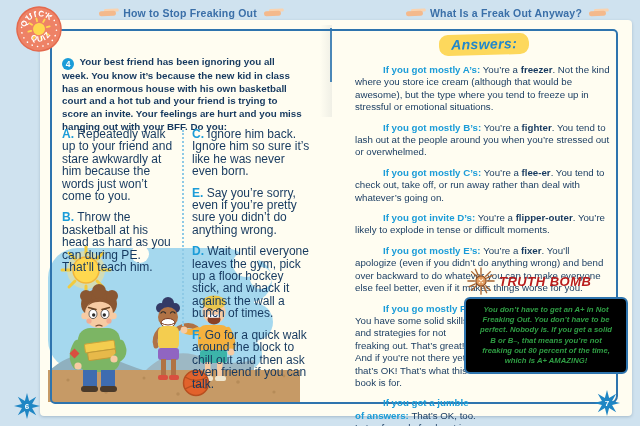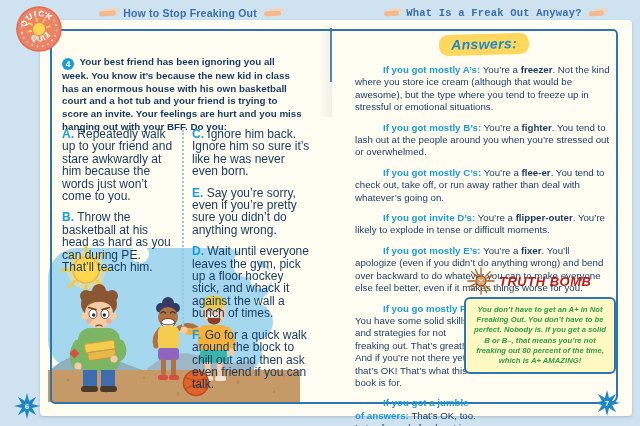--- a/index.html
+++ b/index.html
@@ -3,21 +3,21 @@
 <meta charset="utf-8">
 <style>
   html,body{margin:0;padding:0;}
   body{font-family:"Liberation Sans",sans-serif;background:#b9d2e4;}
   .stage{position:relative;width:640px;height:426px;background:#cfe2ef;overflow:hidden;}
 
   
   .running-head{position:absolute;top:7px;display:flex;align-items:center;justify-content:center;gap:7px;width:220px;}
   .running-head .ht{color:#3a6fa8;font-weight:bold;font-size:10.5px;letter-spacing:.2px;white-space:nowrap;}
   .dash{width:17px;height:5px;background:#f4b98c;border-radius:3px;transform:rotate(-3deg);box-shadow:4px -3px 0 -1px #f9d3b0;}
-  .rh-left{left:80px;} .rh-right{left:384px;font-family:Liberation Mono, monospace;}
+  .rh-left{left:80px;} .rh-right{left:396px;}
 
   
   .spread{position:absolute;left:40px;top:20px;width:592px;height:396px;background:#fffdf1;border-radius:4px;box-shadow:0 1px 3px rgba(40,70,100,.25);}
   .frame{position:absolute;left:10px;top:9px;right:14px;bottom:12px;border:2px solid #2e74ae;border-radius:7px 5px 8px 5px;pointer-events:none;z-index:3;}
   .spine-shadow{position:absolute;left:280px;top:5px;width:12px;height:92px;background:linear-gradient(to right,rgba(0,0,0,0),rgba(60,80,100,.08));z-index:2;}
   .spine-stub{position:absolute;left:290px;top:8px;width:2px;height:54px;background:#2e74ae;opacity:.85;z-index:2;}
 
   
   .question{position:absolute;left:22px;top:36px;width:240px;color:#16395f;font-size:9.8px;line-height:12.6px;font-weight:bold;z-index:4;}
   .qnum{display:inline-flex;align-items:center;justify-content:center;width:12px;height:12px;border-radius:50%;background:#1b9cd8;color:#fff;font-size:8.5px;font-weight:bold;margin-right:3px;vertical-align:-2px;}
@@ -35,21 +35,21 @@
   .answers{position:absolute;left:315px;top:44px;width:258px;color:#16395f;font-size:9.7px;line-height:12.4px;z-index:4;}
   .answers p{margin:0 0 8px 0;}
   .answers .lbl{color:#1b9cd8;font-weight:bold;padding-left:28px;}
   .answers b{font-weight:800;}
   .tb-spacer{float:right;width:126px;height:122px;margin:25px 0 0 8px;}
 
   
   .truth-bomb{position:absolute;left:412px;top:246px;width:166px;z-index:5;}
   .tb-head{display:flex;align-items:center;gap:3px;margin-left:14px;}
   .tb-title{color:#b91c1c;font-weight:800;font-style:italic;font-size:13px;letter-spacing:.5px;white-space:nowrap;}
-  .tb-box{margin:1px 0 0 12px;width:138px;border:2px solid #2e74ae;border-radius:6px;padding:6px 5px;background:#fef9c3;}
+  .tb-box{margin:1px 0 0 12px;width:138px;border:2px solid #2e74ae;border-radius:6px;padding:6px 11px;background:#000000;}
   .tb-text{color:#2f9e44;font-size:7.7px;line-height:10.2px;font-weight:bold;font-style:italic;text-align:center;}
 
   
   .badge{position:absolute;left:15px;top:5px;width:48px;height:48px;z-index:6;}
   .star{position:absolute;width:28px;height:28px;z-index:6;}
   .star-left{left:13px;top:392px;}
   .star-right{left:593px;top:389px;}
 </style>
 </head>
 <body>

